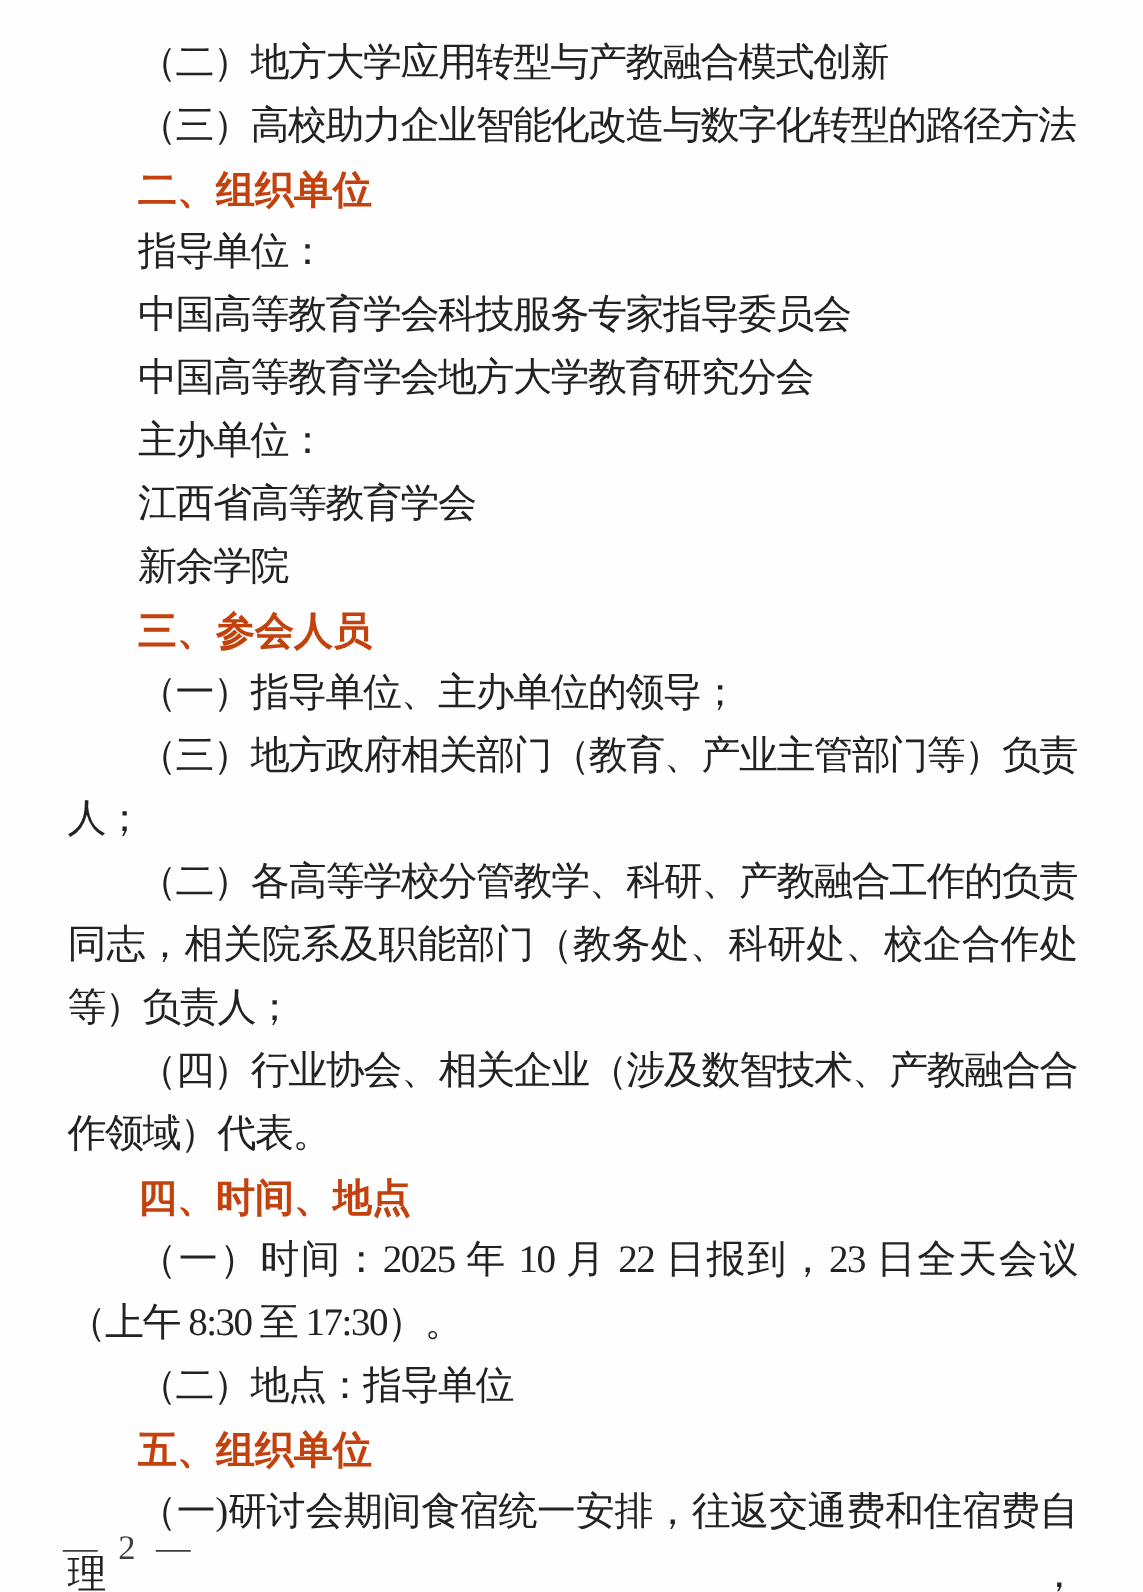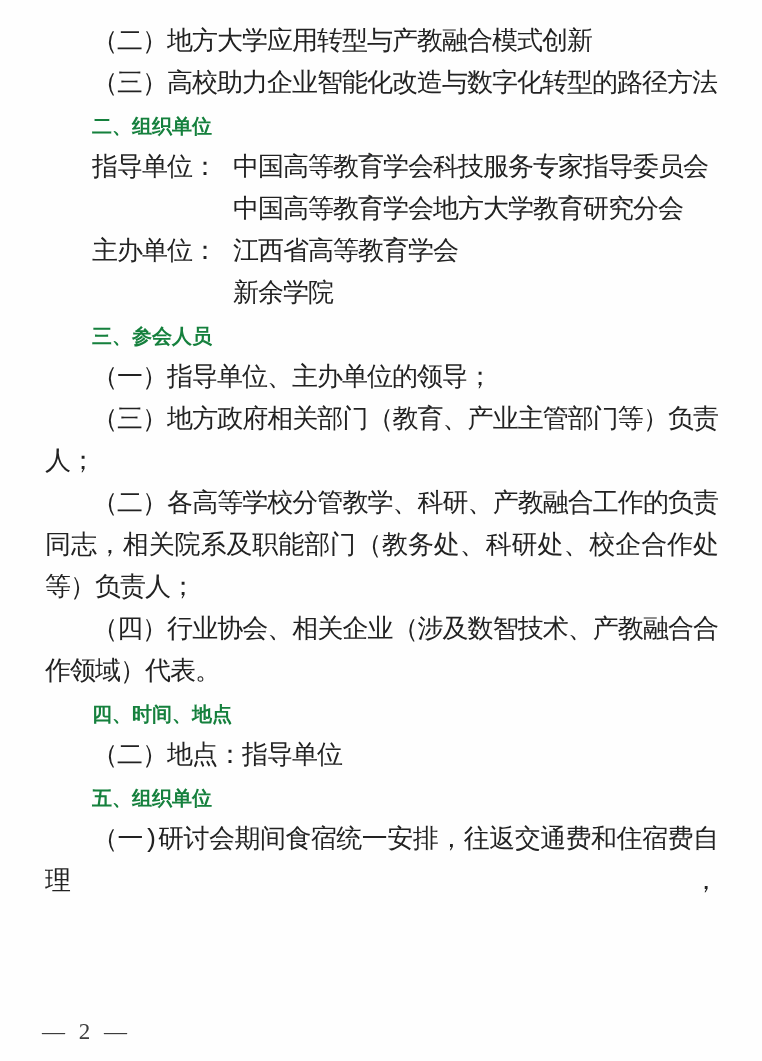--- a/index.html
+++ b/index.html
@@ -18,50 +18,50 @@
     width: 673px;
   }
   .para {
     font-size: 26px;
     line-height: 42px;
     color: #222222;
     letter-spacing: -1px;
     text-align: justify;
     text-indent: 47px;
     margin: 0;
-    font-family: Liberation Mono, monospace;
   }
   .para.fill {
     text-align-last: justify;
   }
   .heading {
     font-family: "Liberation Sans", "DejaVu Sans", sans-serif;
     font-weight: 700;
-    font-size: 20px;
+    font-size: 26px;
     line-height: 42px;
-    color: #15803d;
+    color: #c2410c;
     letter-spacing: 0;
     text-indent: 47px;
     margin: 0;
   }
   .labeled {
     display: flex;
     align-items: flex-start;
     padding-left: 47px;
     text-indent: 0;
+    flex-direction: column;
   }
   .unit-label {
     white-space: nowrap;
     flex: 0 0 auto;
   }
   .unit-lines {
     display: flex;
     flex-direction: column;
   }
-  .unit-line { white-space: nowrap; margin-left: 16px; }
+  .unit-line { white-space: nowrap; }
   .page-footer {
     position: absolute;
     left: 42px;
     top: 1018px;
     font-family: "Liberation Serif", "DejaVu Serif", serif;
     font-size: 23px;
     line-height: 28px;
     color: #3d3d3d;
     word-spacing: 6px;
     letter-spacing: 1px;
@@ -100,20 +100,21 @@
     <p class="para">（一）指导单位、主办单位的领导；</p>
 
     <p class="para">（三）地方政府相关部门（教育、产业主管部门等）负责人；</p>
 
     <p class="para">（二）各高等学校分管教学、科研、产教融合工作的负责同志，相关院系及职能部门（教务处、科研处、校企合作处等）负责人；</p>
 
     <p class="para">（四）行业协会、相关企业（涉及数智技术、产教融合合作领域）代表。</p>
 
     <p class="heading">四、时间、地点</p>
 
+    <p class="para">（一）时间：2025 年 10 月 22 日报到，23 日全天会议（上午 8:30 至 17:30）。</p>
 
     <p class="para">（二）地点：指导单位</p>
 
     <p class="heading">五、组织单位</p>
 
     <p class="para fill">（一)研讨会期间食宿统一安排，往返交通费和住宿费自理，</p>
 
   </div>
 
   <div class="page-footer">— 2 —</div>

